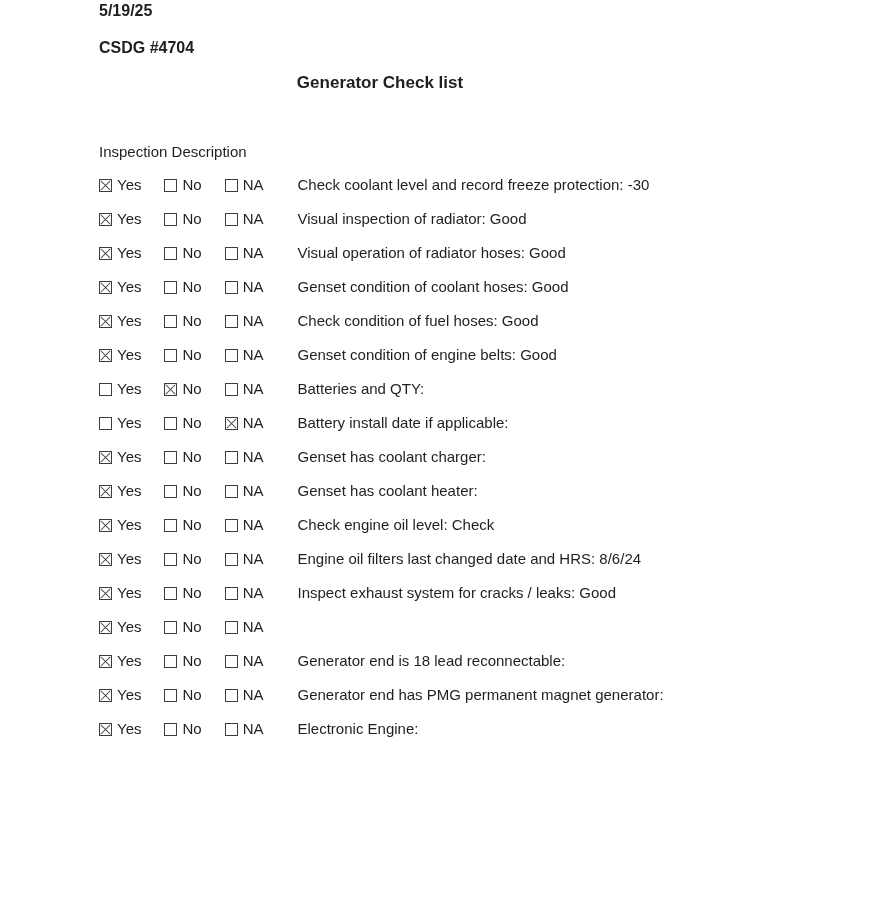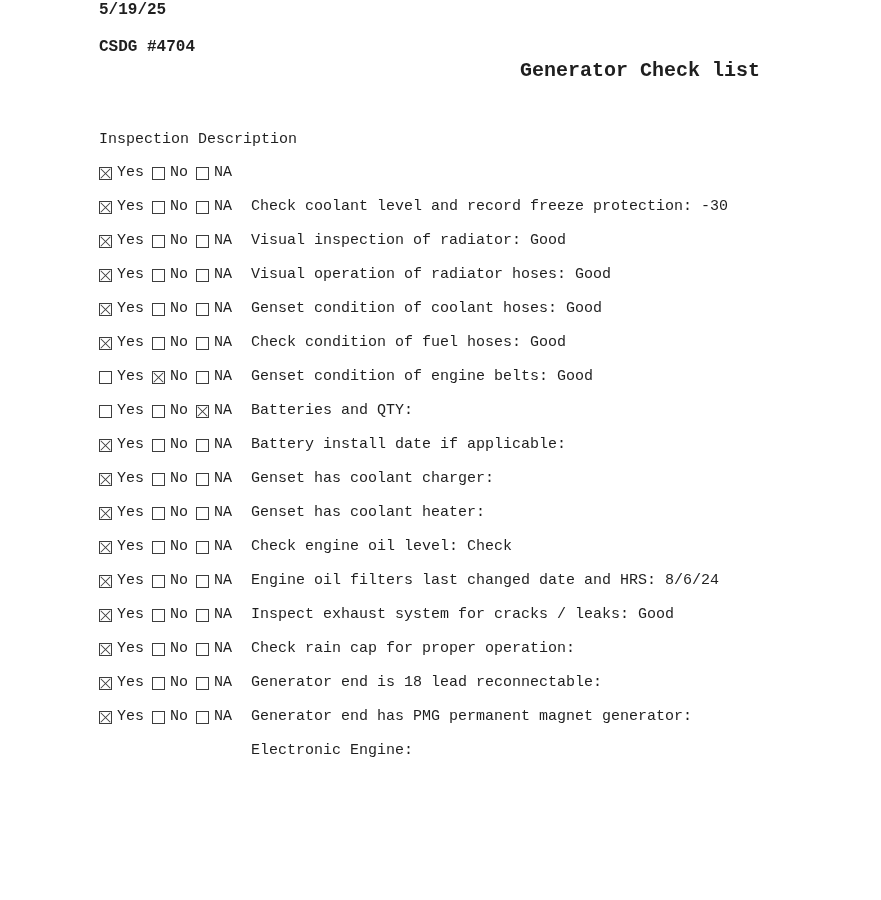--- a/index.html
+++ b/index.html
@@ -14,56 +14,56 @@
     background: var(--background);
     color: var(--text);
     font-family: "Liberation Sans", "DejaVu Sans", sans-serif;
   }
   .page {
     position: relative;
     width: 760px;
     height: 900px;
     background: var(--background);
     overflow: hidden;
-    font-family: Liberation Mono, monospace;
   }
   .doc-date {
     margin: 1px 0 0 99px;
     font-weight: bold;
     font-size: 16px;
     line-height: 19px;
   }
   .doc-id {
     margin: 18px 0 0 99px;
     font-weight: bold;
     font-size: 16px;
     line-height: 19px;
   }
   .doc-title {
-    margin: 4px 0 0 0;
-    text-align: right;
+    margin: 16px 0 0 0;
+    text-align: center;
     font-weight: bold;
-    font-size: 20px;
+    font-size: 17px;
     line-height: 19px;
   }
   .section-label {
     margin: 50px 0 0 99px;
     font-size: 15px;
     line-height: 19px;
   }
   .checklist {
     margin: 14px 0 0 99px;
   }
   .row {
     display: flex;
-    align-items: flex-start;
+    align-items: flex-end;
     height: 20px;
     margin-bottom: 14px;
     font-size: 15px;
     white-space: nowrap;
+    gap: 15px;
   }
   .cb-group {
     display: inline-flex;
     align-items: center;
     margin-right: 8px;
   }
   .cb {
     position: relative;
     display: inline-block;
     width: 13px;
@@ -438,21 +438,20 @@
         
       </span>
       <span class="cb-label">No</span>
     </span>
     <span class="cb-group">
       <span class="cb">
         
       </span>
       <span class="cb-label">NA</span>
     </span>
-    <span class="desc">Check rain cap for proper operation:</span>
   </div>
 
   <div class="row">
     <span class="cb-group">
       <span class="cb checked">
         <svg viewBox="0 0 12 12" aria-hidden="true">
           <line x1="0.8" y1="0.8" x2="11.2" y2="11.2"></line>
           <line x1="11.2" y1="0.8" x2="0.8" y2="11.2"></line>
         </svg>
       </span>

